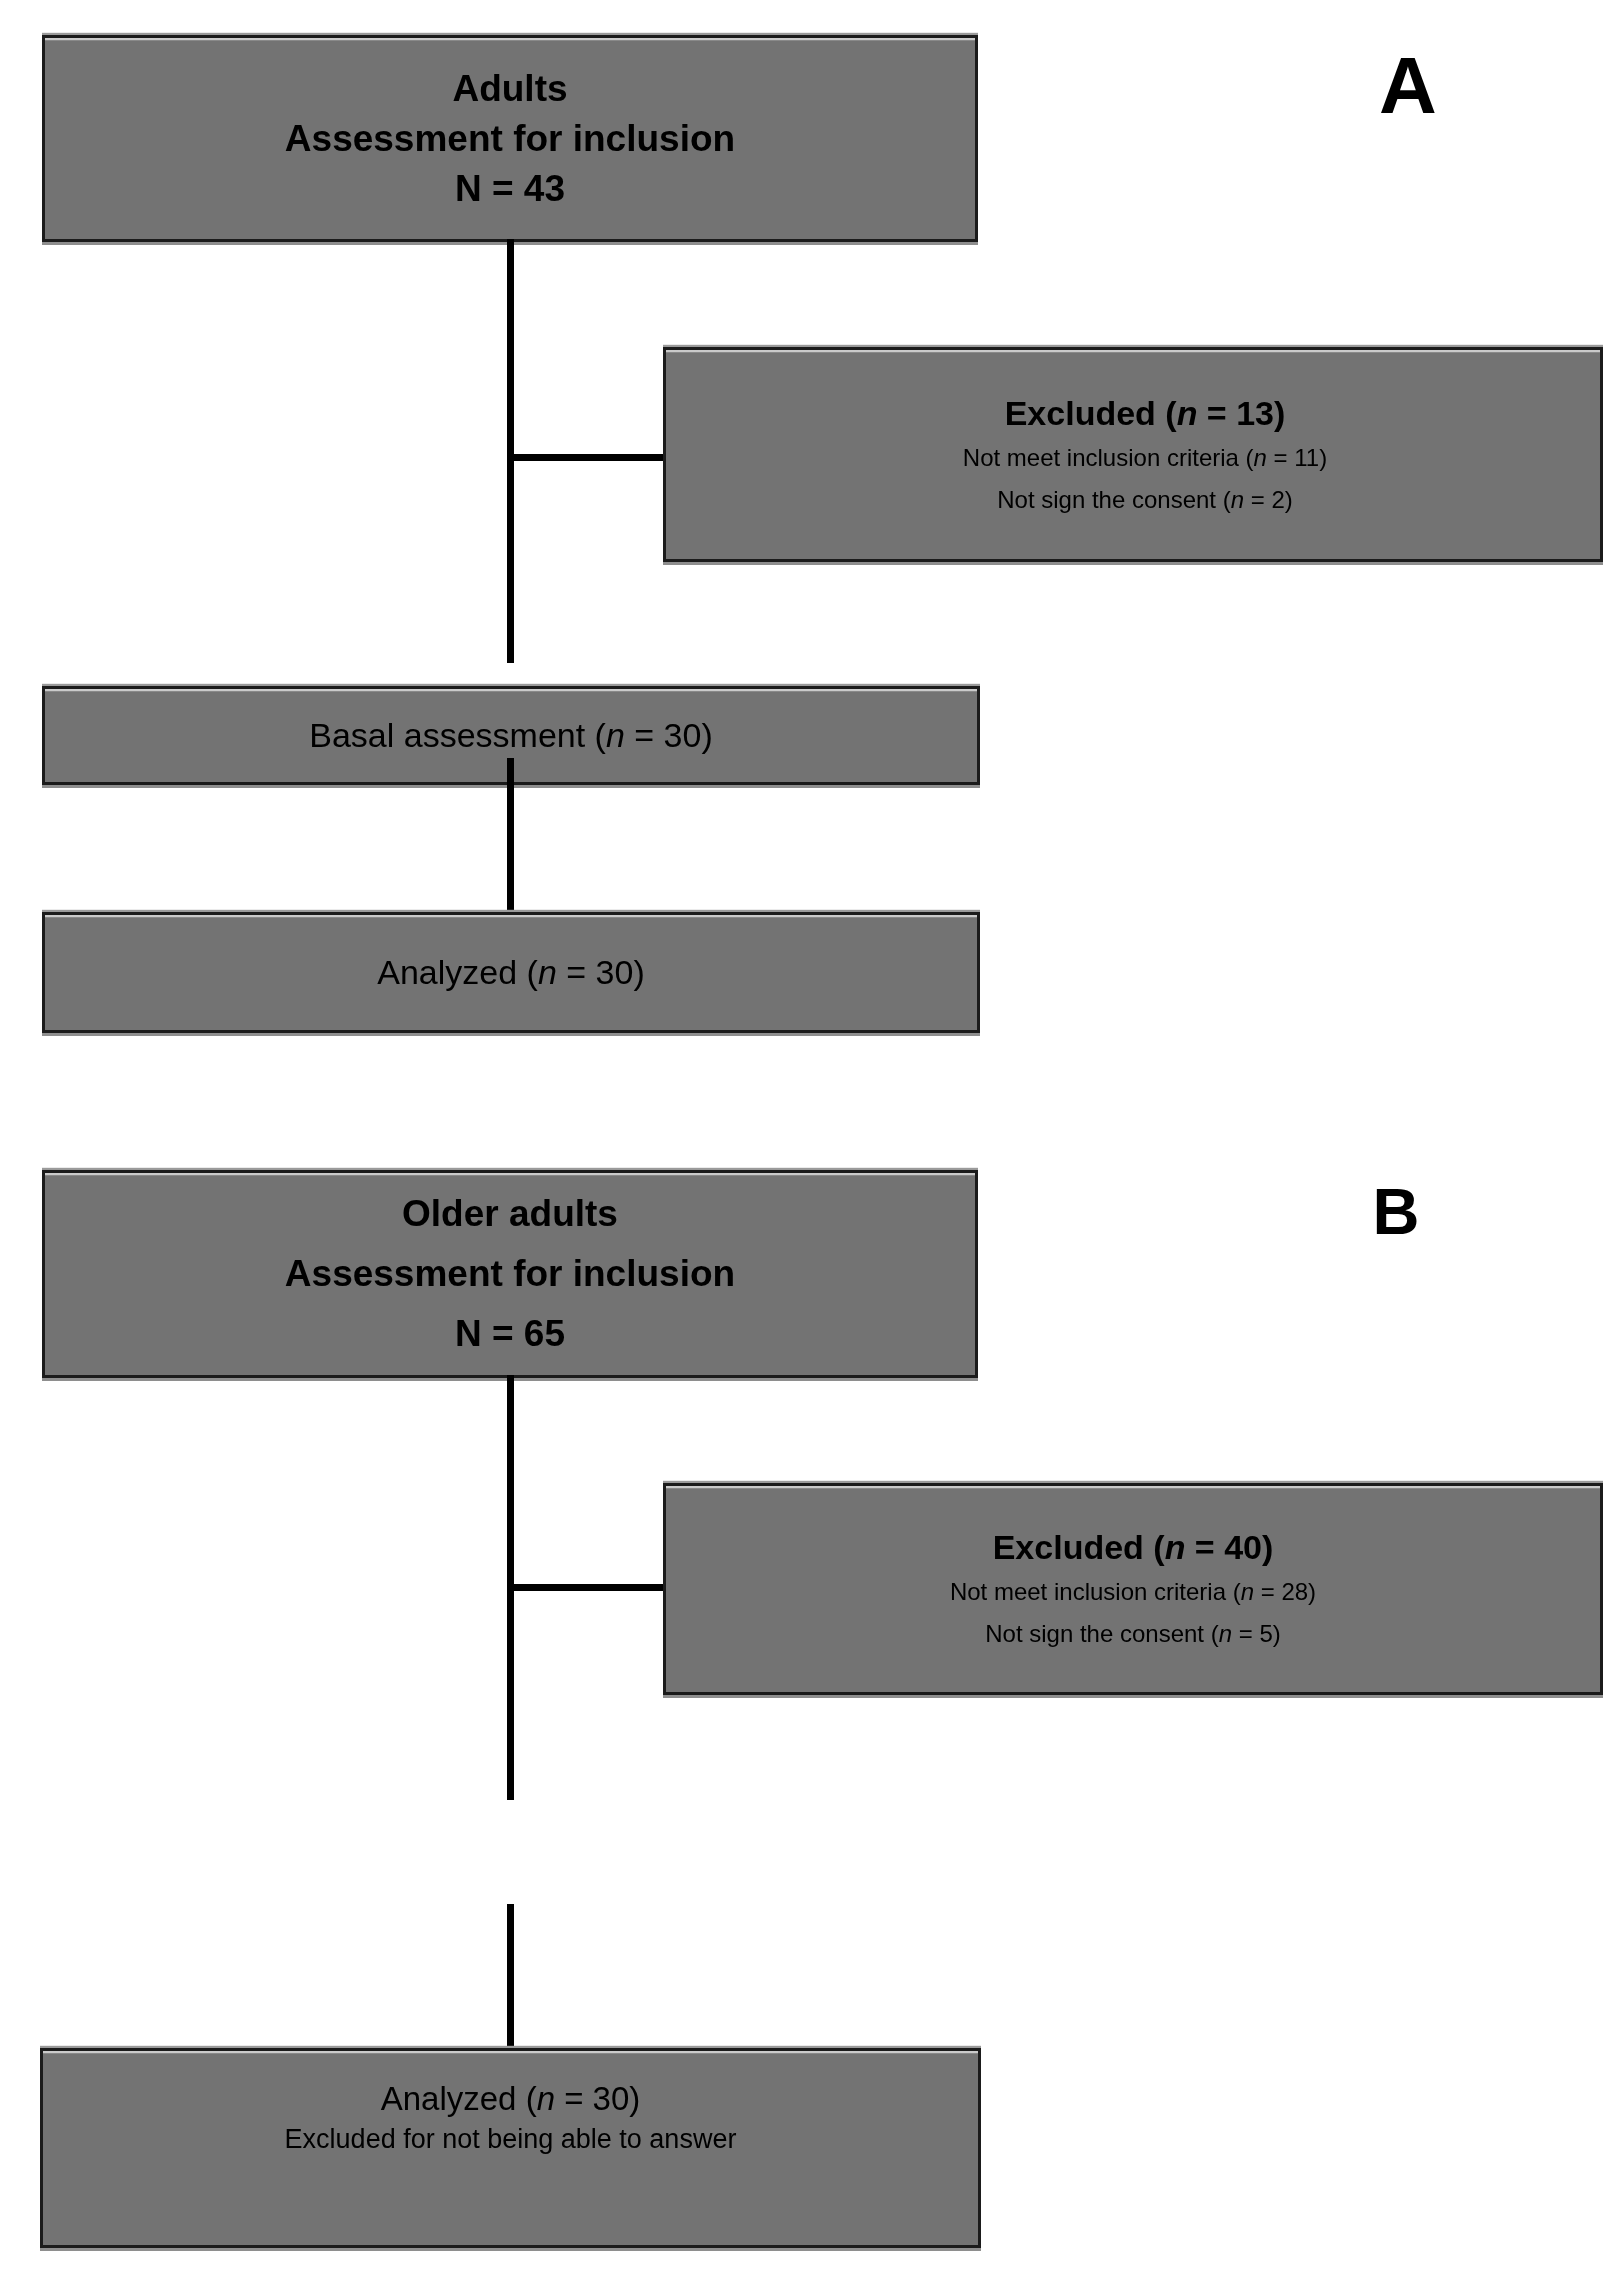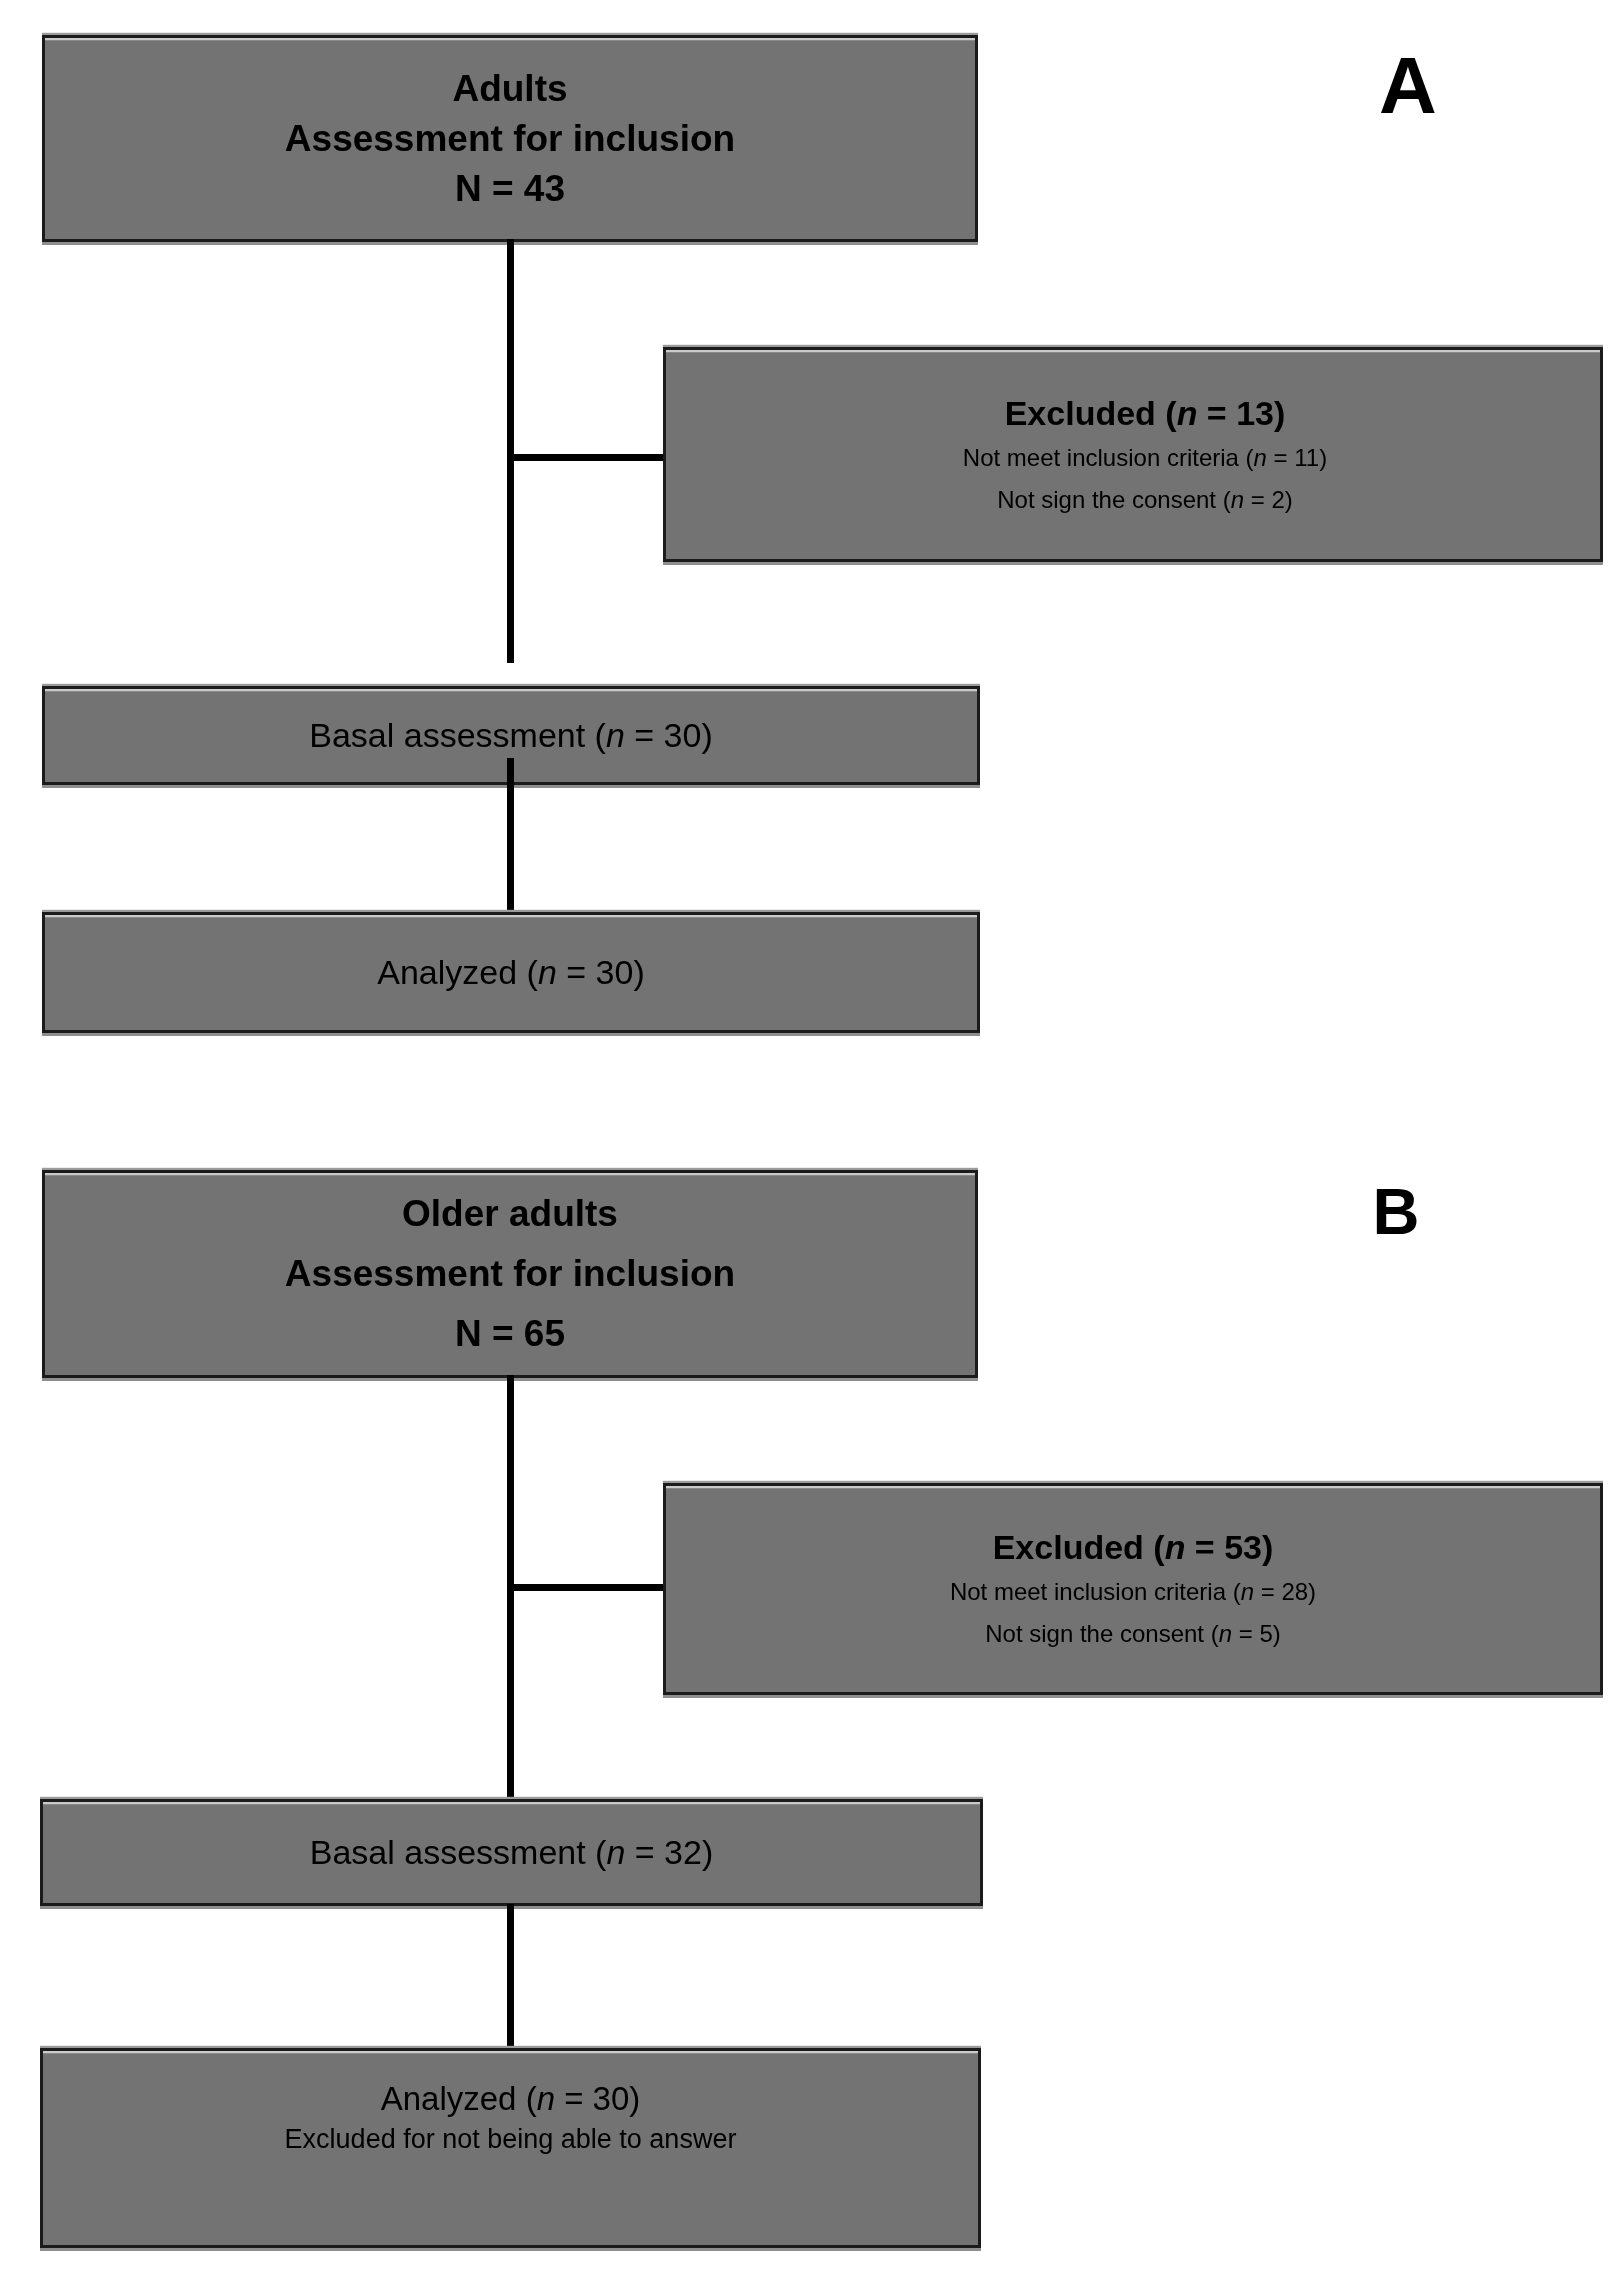--- a/index.html
+++ b/index.html
@@ -87,28 +87,25 @@
   <div class="box" style="left:42px; top:1170px; width:936px; height:208px;gap:10px;">
     <div class="line hdr-line"><span>Older adults</span></div>
     <div class="line hdr-line"><span>Assessment for inclusion</span></div>
     <div class="line hdr-line"><span>N = 65</span></div>
   </div>
 
   <div class="vline" style="left:507px; top:1375px; width:7.4px; height:425px;"></div>
   <div class="hline" style="left:511px; top:1584px; width:155px; height:7.4px;"></div>
 
   <div class="box" style="left:663px; top:1483px; width:940px; height:212px;">
-    <div class="line exc-title"><span>Excluded (</span><i>n</i><span> = 53)</span></div>
+    <div class="line exc-title"><span>Excluded (</span><i>n</i><span> = 40)</span></div>
     <div class="line exc-reason"><span>Not meet inclusion criteria (</span><i>n</i><span> = 28)</span></div>
     <div class="line exc-reason"><span>Not sign the consent (</span><i>n</i><span> = 5)</span></div>
   </div>
 
-  <div class="box" style="left:40px; top:1799px; width:943px; height:107px;">
-    <div class="line single-line"><span>Basal assessment (</span><i>n</i><span> = 32)</span></div>
-  </div>
 
   <div class="vline" style="left:507px; top:1904px; width:7.4px; height:146px;"></div>
 
   <div class="box top-align" style="left:40px; top:2048px; width:941px; height:200px;">
     <div class="line an-line"><span>Analyzed (</span><i>n</i><span> = 30)</span></div>
     <div class="line note-line"><span>Excluded for not being able to answer</span></div>
   </div>
 
 </div>
 

